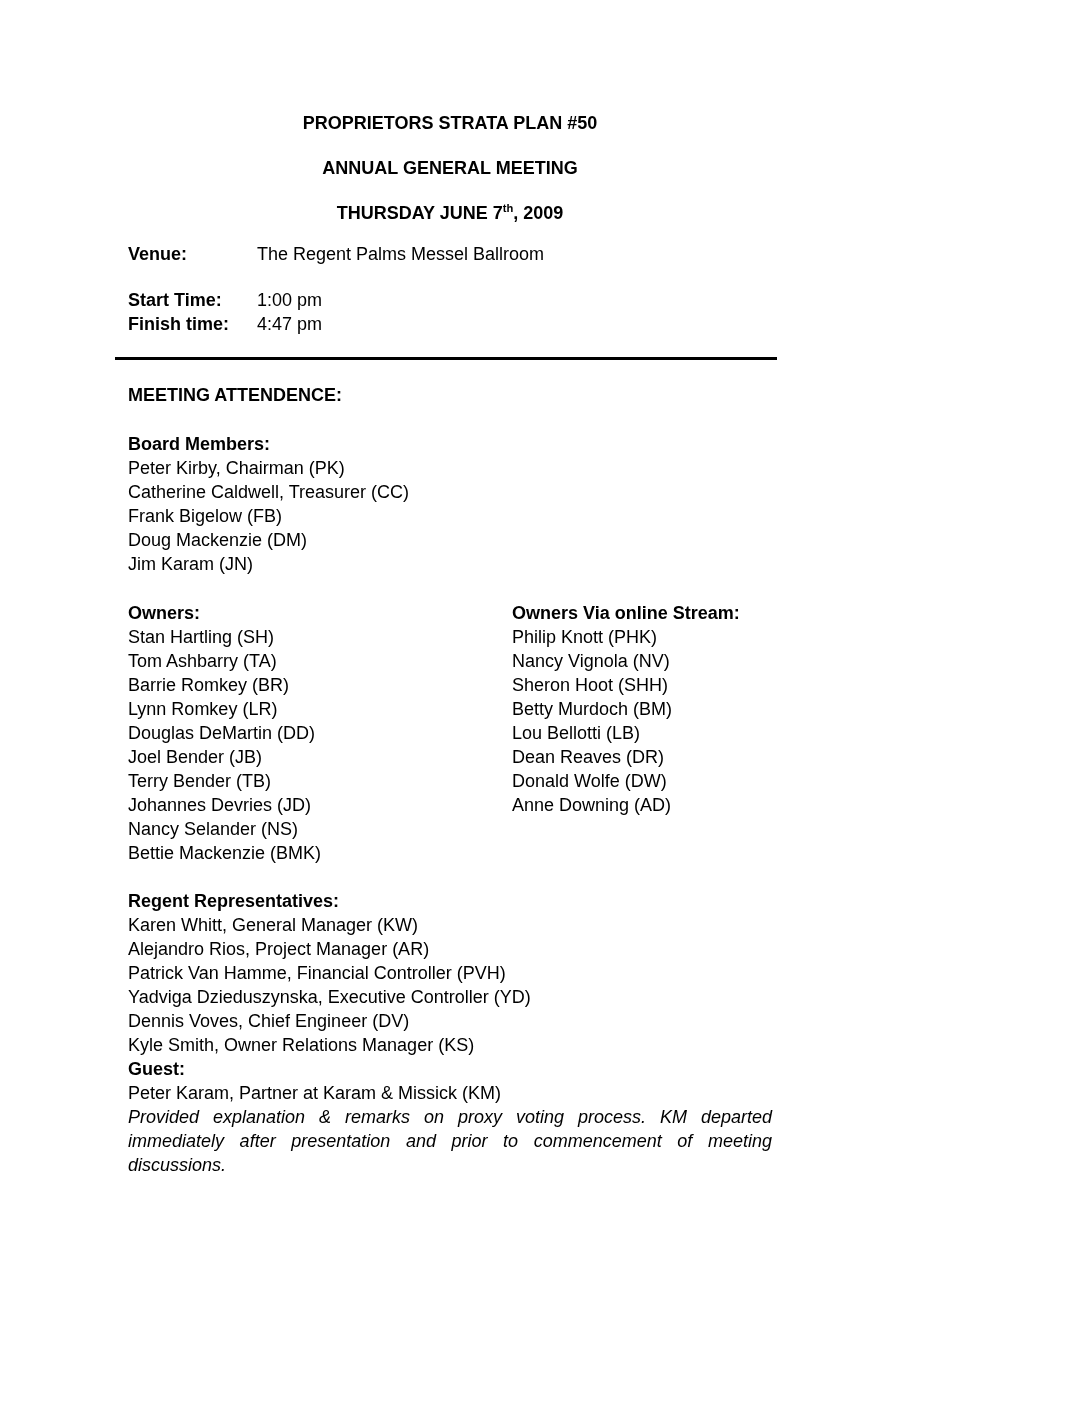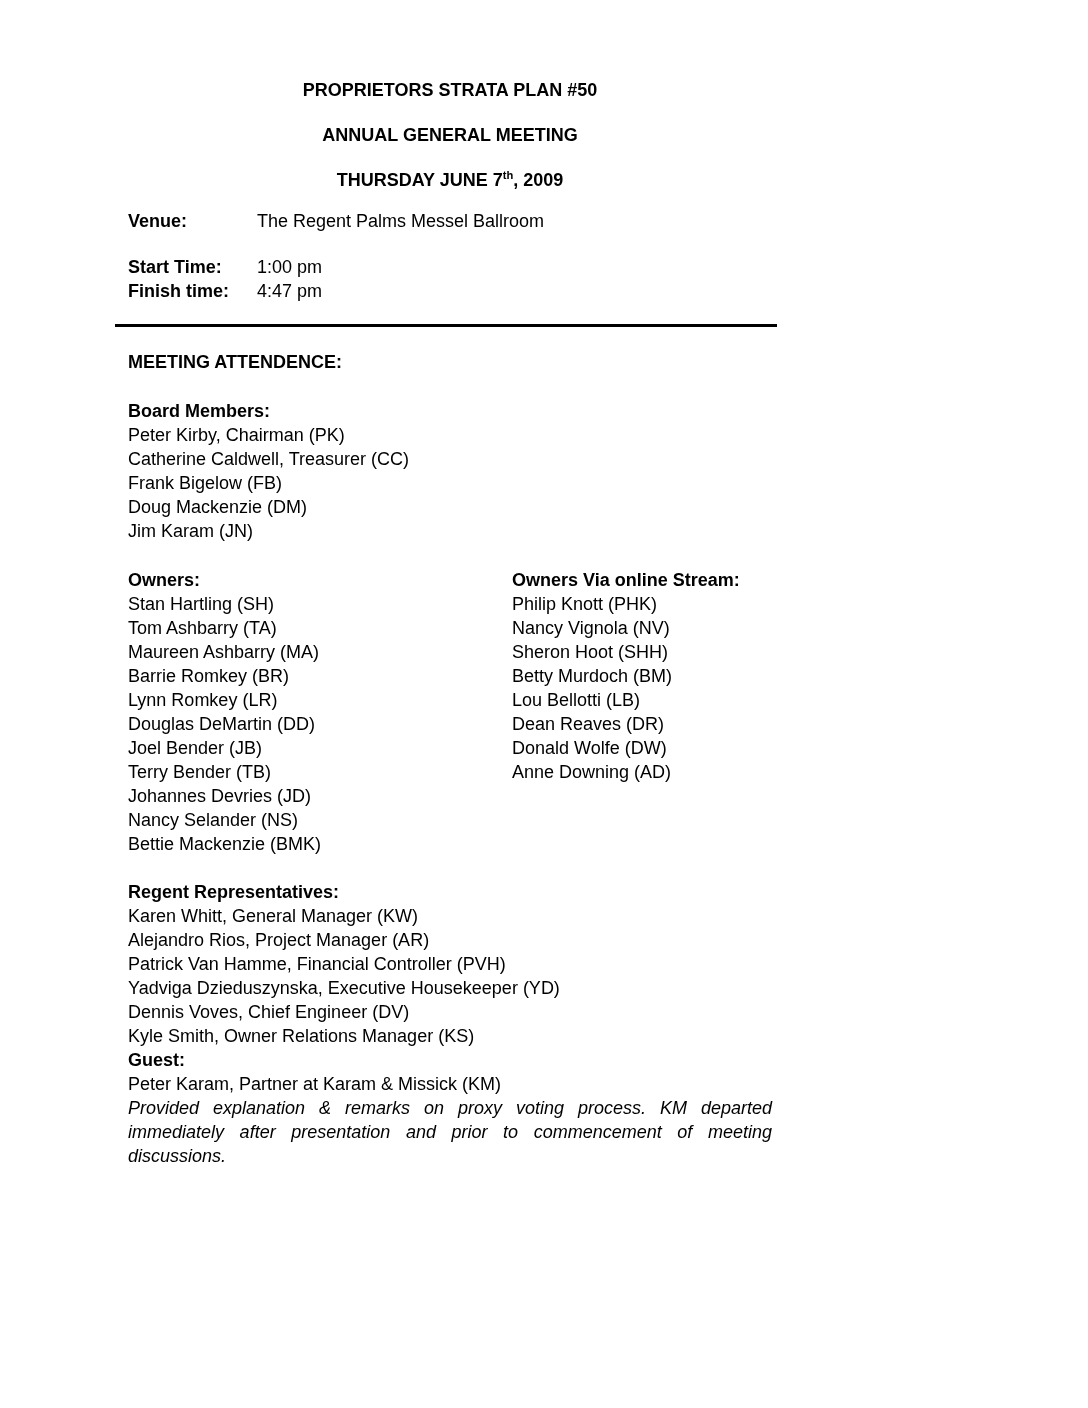--- a/index.html
+++ b/index.html
@@ -5,21 +5,21 @@
   html, body {
     margin: 0;
     padding: 0;
     background: #ffffff;
   }
   .page {
     position: relative;
     width: 900px;
     height: 1408px;
     box-sizing: border-box;
-    padding: 78px 128px 0 128px;
+    padding: 111px 128px 0 128px;
     background: #ffffff;
     color: #000000;
     font-family: "Liberation Sans", "DejaVu Sans", sans-serif;
     font-size: 18px;
     line-height: 24px;
     overflow: hidden;
   }
   .title {
     text-align: center;
     font-weight: bold;
@@ -117,21 +117,20 @@
         <div>Jim Karam (JN)</div>
       </div>
   </div>
 
   <div class="columns">
     <div class="col-left">
       <div class="group-heading">Owners:</div>
       <div>
           <div>Stan Hartling (SH)</div>
           <div>Tom Ashbarry (TA)</div>
-          <div>Maureen Ashbarry (MA)</div>
           <div>Barrie Romkey (BR)</div>
           <div>Lynn Romkey (LR)</div>
           <div>Douglas DeMartin (DD)</div>
           <div>Joel Bender (JB)</div>
           <div>Terry Bender (TB)</div>
           <div>Johannes Devries (JD)</div>
           <div>Nancy Selander (NS)</div>
           <div>Bettie Mackenzie (BMK)</div>
         </div>
     </div>
@@ -149,21 +148,21 @@
         </div>
     </div>
   </div>
 
   <div class="group regent">
     <div class="group-heading">Regent Representatives:</div>
     <div>
         <div>Karen Whitt, General Manager (KW)</div>
         <div>Alejandro Rios, Project Manager (AR)</div>
         <div>Patrick Van Hamme, Financial Controller (PVH)</div>
-        <div>Yadviga Dzieduszynska, Executive Housekeeper (YD)</div>
+        <div>Yadviga Dzieduszynska, Executive Controller (YD)</div>
         <div>Dennis Voves, Chief Engineer (DV)</div>
         <div>Kyle Smith, Owner Relations Manager (KS)</div>
       </div>
   </div>
 
   <div class="group guest">
     <div class="group-heading">Guest:</div>
     <div>Peter Karam, Partner at Karam &amp; Missick (KM)</div>
     <div class="note">Provided explanation &amp; remarks on proxy voting process. KM departed immediately after presentation and prior to commencement of meeting discussions.</div>
   </div>

